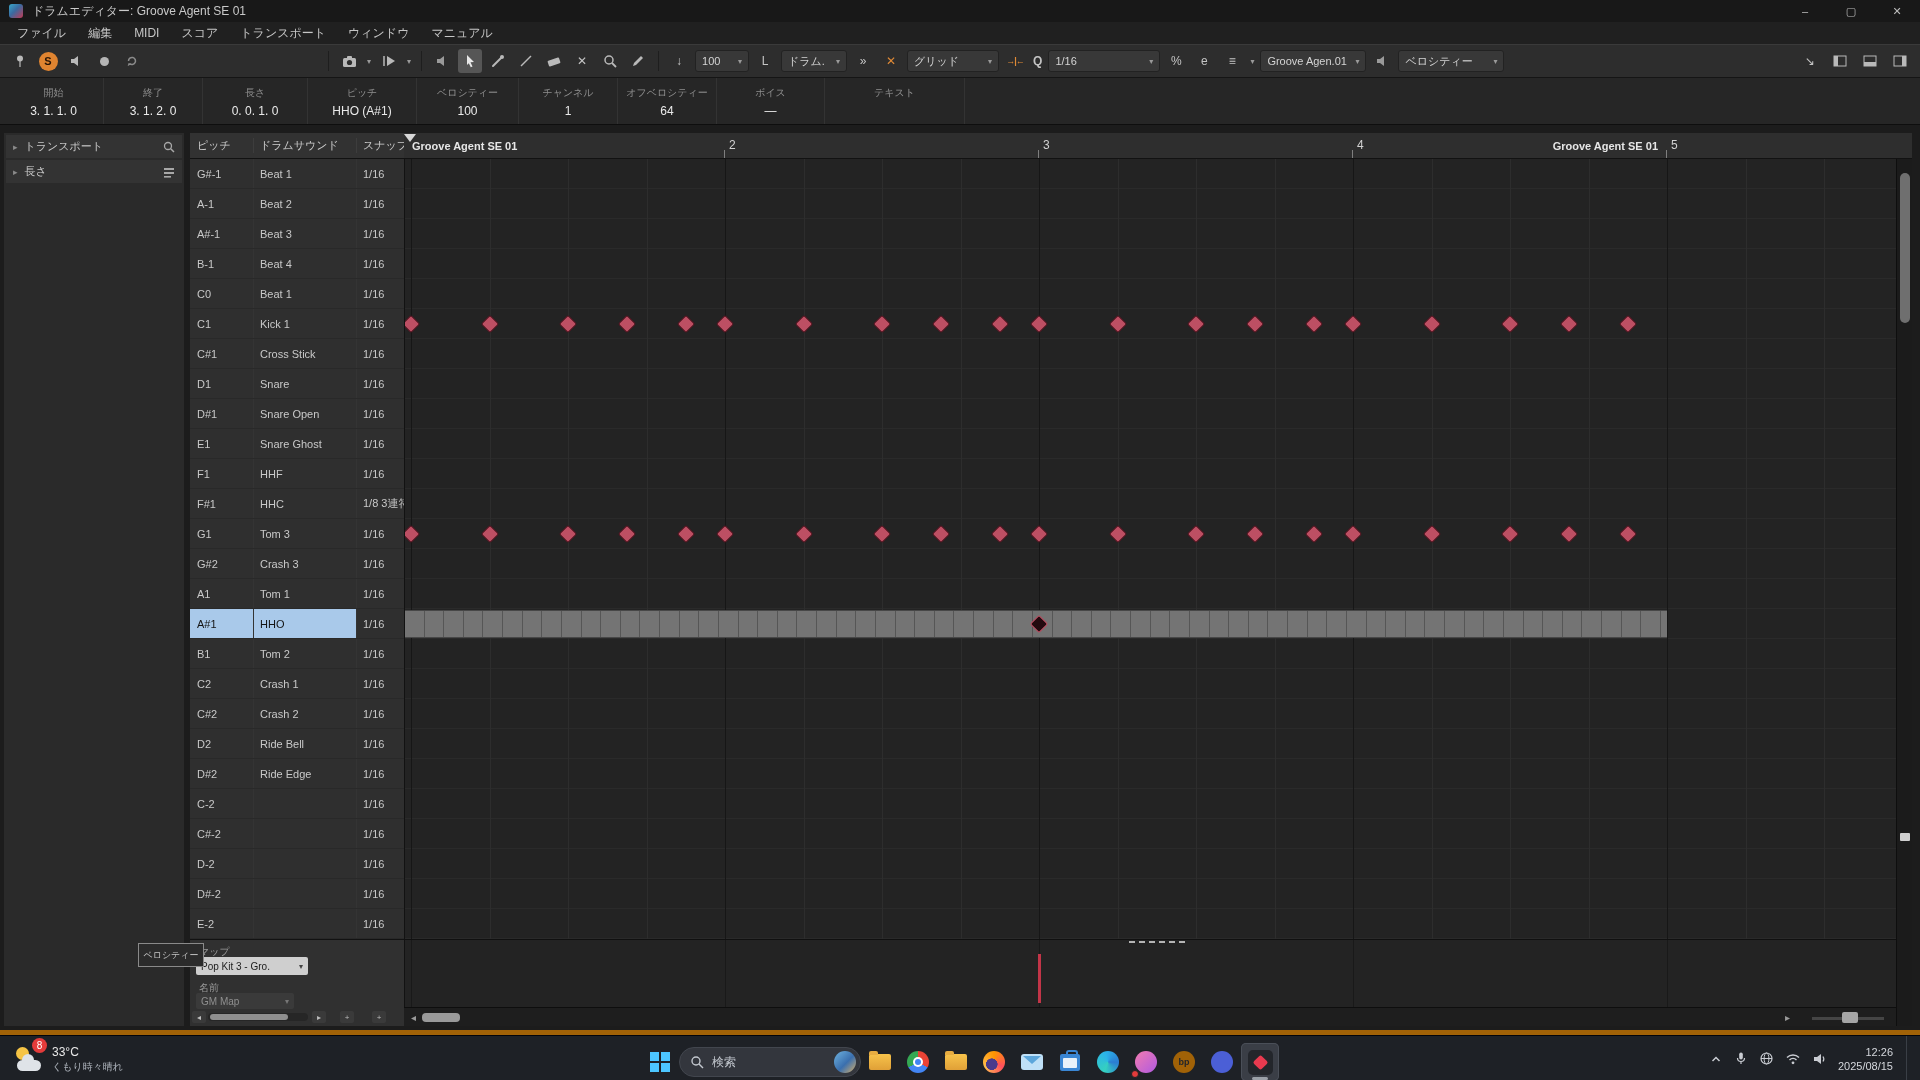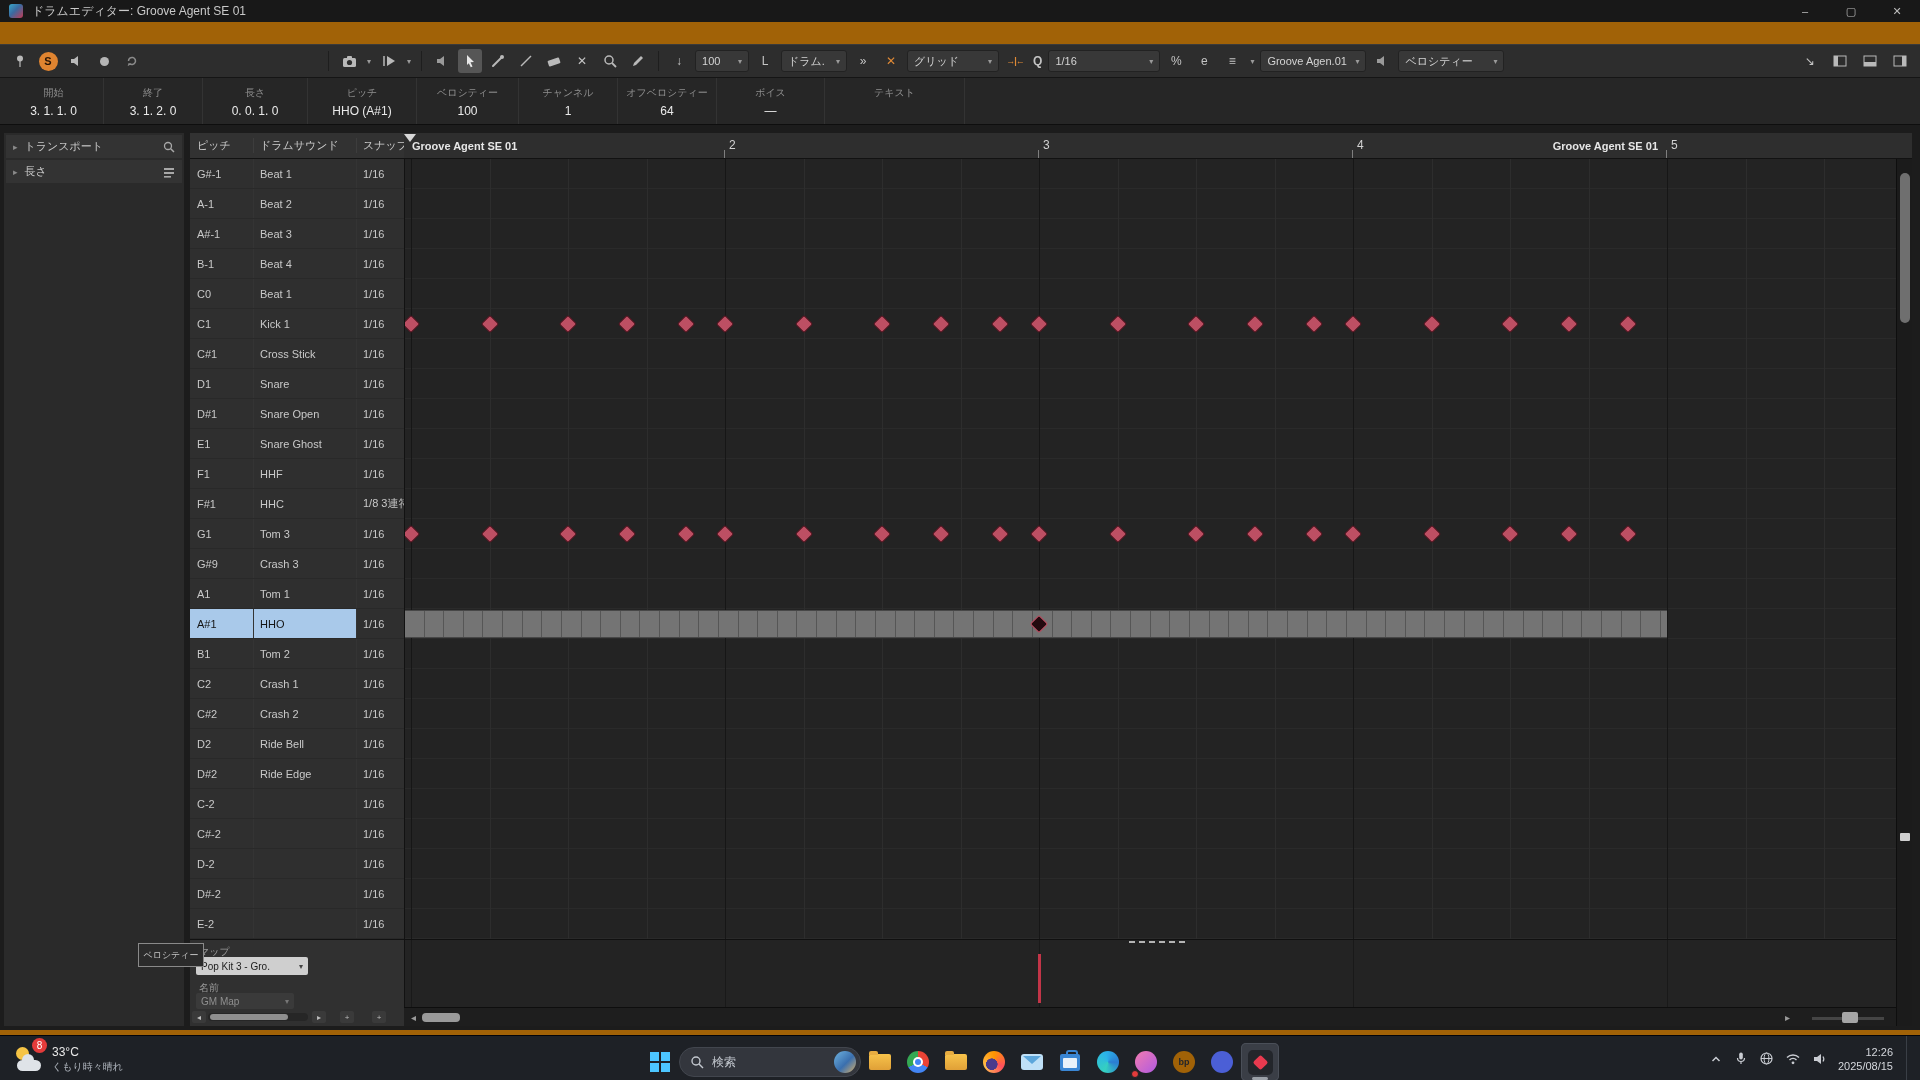--- a/index.html
+++ b/index.html
@@ -158,20 +158,29 @@
     <div class="titlebar">
       <div class="app-icon"></div>
       <span>ドラムエディター: Groove Agent SE 01</span>
       <div class="win-controls">
         <div class="win-btn">–</div>
         <div class="win-btn">▢</div>
         <div class="win-btn">✕</div>
       </div>
     </div>
 
+    <div class="menubar" id="menubar">
+        <div class="menu-item">ファイル</div>
+        <div class="menu-item">編集</div>
+        <div class="menu-item">MIDI</div>
+        <div class="menu-item">スコア</div>
+        <div class="menu-item">トランスポート</div>
+        <div class="menu-item">ウィンドウ</div>
+        <div class="menu-item">マニュアル</div>
+      </div>
 
     <div class="toolbar">
       <div class="tbtn">
           <svg width="14" height="14">
             <circle cx="7" cy="4.5" r="3" fill="#b9b9b9"></circle>
             <rect x="6.4" y="7" width="1.2" height="6" fill="#b9b9b9"></rect>
           </svg>
         </div>
       <div class="tbtn">
           <div class="solo-btn">S</div>
@@ -435,21 +444,21 @@
             <div class="d-pitch">F#1</div>
             <div class="d-sound">HHC</div>
             <div class="d-snap">1/8 3連符</div>
           </div>
           <div class="d-row">
             <div class="d-pitch">G1</div>
             <div class="d-sound">Tom 3</div>
             <div class="d-snap">1/16</div>
           </div>
           <div class="d-row">
-            <div class="d-pitch">G#9</div>
+            <div class="d-pitch">G#2</div>
             <div class="d-sound">Crash 3</div>
             <div class="d-snap">1/16</div>
           </div>
           <div class="d-row">
             <div class="d-pitch">A1</div>
             <div class="d-sound">Tom 1</div>
             <div class="d-snap">1/16</div>
           </div>
           <div class="d-row selected">
             <div class="d-pitch">A#1</div>

